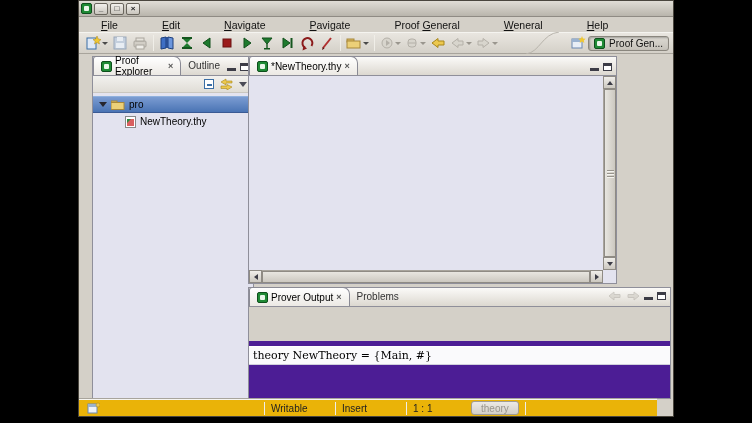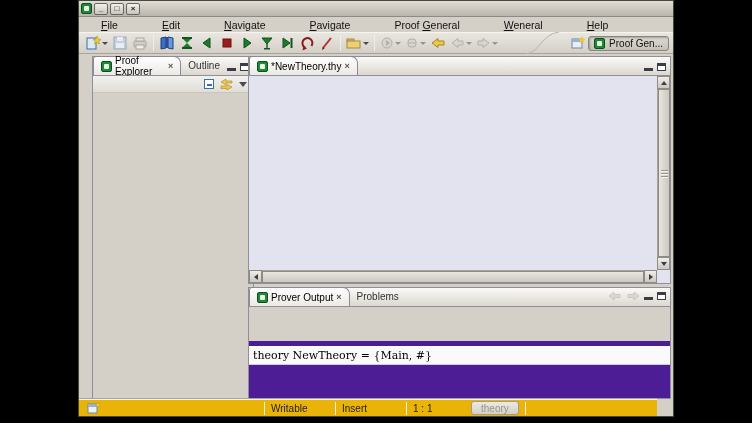--- a/index.html
+++ b/index.html
@@ -39,21 +39,21 @@
   .tsep { width:1px; height:16px; background:#a09c94; border-right:1px solid #f0eee8; margin:0 3px; }
   .tb-spring { flex:1; position:relative; height:22px; }
   .curve { position:absolute; right:8px; top:0; }
   .persp-btn { display:flex; align-items:center; gap:4px; font-size:10px; color:#111;
     background:linear-gradient(#dcd9d2,#c6c2ba); border:1px solid #8a867e; border-radius:3px;
     padding:1px 5px; box-shadow:inset 1px 1px 2px rgba(0,0,0,0.25); }
 
   
   .panel { position:absolute; background:#d4d0c8; border:1px solid #8f8f9a; }
   #explorer-panel { left:13px; top:55px; width:162px; height:343px; }
-  #editor-panel  { left:169px; top:55px; width:423px; height:228px; }
+  #editor-panel  { left:169px; top:55px; width:369px; height:228px; }
   #console-panel { left:169px; top:286px; width:423px; height:112px; }
 
   .tabbar { position:absolute; left:0; top:0; right:0; height:19px;
     background:linear-gradient(#fbfaf8,#dcd8d0); border-bottom:1px solid #8f8f9a;
     display:flex; align-items:flex-end; }
   .tab { display:flex; align-items:center; gap:3px; font-size:10px; height:19px;
     padding:0 7px; color:#333; }
   .tab.active { background:linear-gradient(#ffffff,#ece9e4); border:1px solid #8a8a94;
     border-bottom:none; border-radius:3px 7px 0 0; color:#000; }
   .tab-close { font-size:9px; font-weight:bold; color:#555; line-height:9px; }
@@ -300,20 +300,39 @@
       </span>
     </div>
     <div class="view-toolbar">
       <span class="collapse-ico"></span>
       <svg width="13" height="12">
           <polygon points="1,4 6,1 6,3 12,3 12,5 6,5 6,7" fill="#ecc84e" stroke="#a8861a" stroke-width="0.6"></polygon>
           <polygon points="12,8 7,5.5 7,7 1,7 1,9.5 7,9.5 7,11" fill="#ecc84e" stroke="#a8861a" stroke-width="0.6" transform="translate(0,1)"></polygon>
         </svg>
       <span class="viewmenu-ico"></span>
     </div>
+    <div class="tree">
+      <div class="tree-row selected">
+        <span class="twisty"></span>
+        <svg width="14" height="11">
+            <rect x="0" y="2" width="6" height="3" fill="#d8b860" stroke="#a8883a"></rect>
+            <rect x="0" y="3.5" width="13" height="7" fill="#ecd078" stroke="#a8883a"></rect>
+          </svg>
+        <span>pro</span>
+      </div>
+      <div class="tree-row">
+        <span class="indent"></span>
+        <svg width="11" height="12">
+            <rect x="0.5" y="0.5" width="10" height="11" fill="#fff" stroke="#888"></rect>
+            <rect x="2" y="3" width="7" height="7" fill="#d96060"></rect>
+            <polygon points="2,3 6,3 2,7" fill="#2e8a3e"></polygon>
+          </svg>
+        <span>NewTheory.thy</span>
+      </div>
+    </div>
   </div>
 
   <div class="panel" id="editor-panel">
     <div class="tabbar">
       <span class="tab active">
         <span class="pg-ico"></span>
         <span>*NewTheory.thy</span>
         <span class="tab-close">×</span>
       </span>
       <span class="tab-ctrl">

